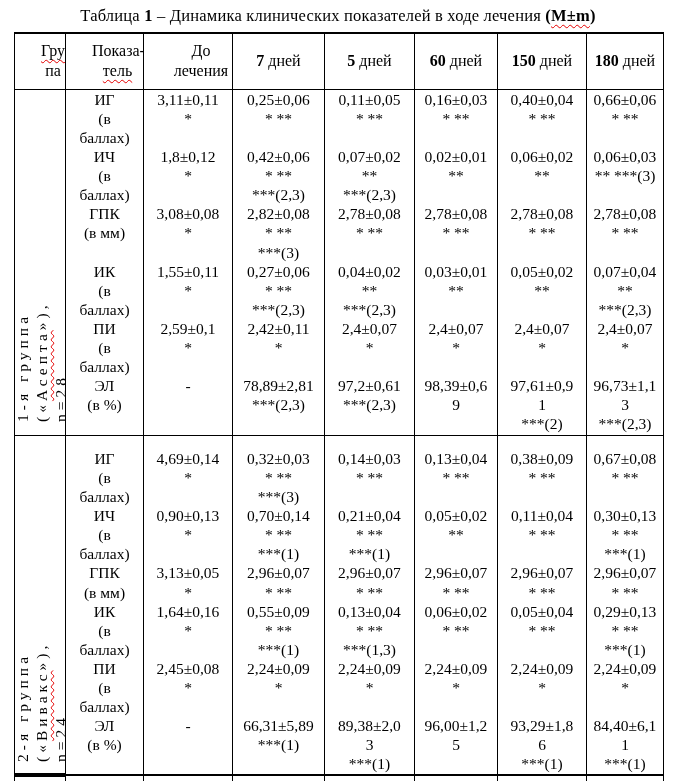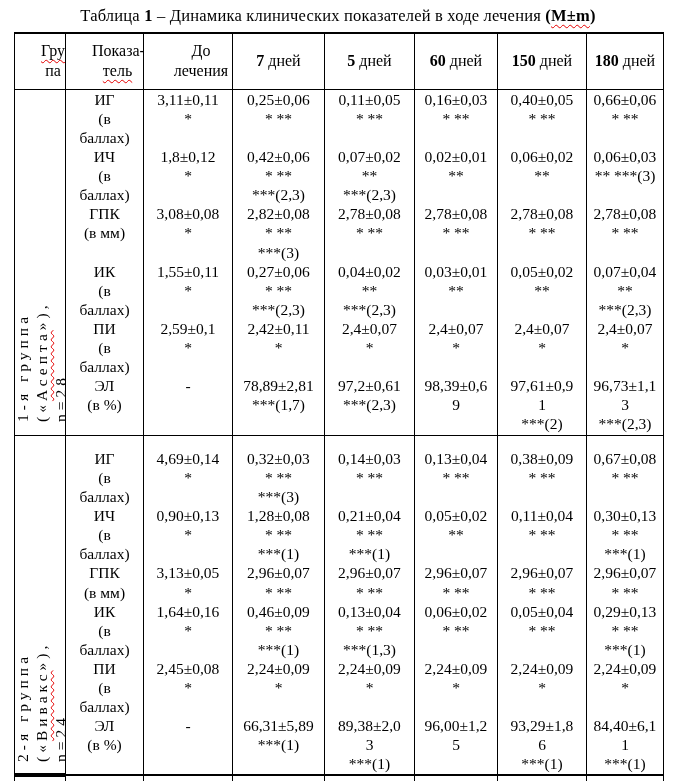--- a/index.html
+++ b/index.html
@@ -124,21 +124,21 @@
 ***(2,3)</div>
               <div class="blk l3">2,82±0,08
 * **
 ***(3)</div>
               <div class="blk l3">0,27±0,06
 * **
 ***(2,3)</div>
               <div class="blk l3">2,42±0,11
 *</div>
               <div class="blk l3">78,89±2,81
-***(1,7)</div>
+***(2,3)</div>
             </div>
           </td>
       <td>
             <div class="cellflex">
               <div class="blk l3">0,11±0,05
 * **</div>
               <div class="blk l3">0,07±0,02
 **
 ***(2,3)</div>
               <div class="blk l3">2,78±0,08
@@ -163,21 +163,21 @@
               <div class="blk l3">0,03±0,01
 **</div>
               <div class="blk l3">2,4±0,07
 *</div>
               <div class="blk l3">98,39±0,6
 9</div>
             </div>
           </td>
       <td>
             <div class="cellflex">
-              <div class="blk l3">0,40±0,05
+              <div class="blk l3">0,40±0,04
 * **</div>
               <div class="blk l3">0,06±0,02
 **</div>
               <div class="blk l3">2,78±0,08
 * **</div>
               <div class="blk l3">0,05±0,02
 **</div>
               <div class="blk l3">2,4±0,07
 *</div>
               <div class="blk l3">97,61±0,9
@@ -246,26 +246,26 @@
               <div class="blk l3">2,45±0,08
 *</div>
               <div class="blk l3">-</div>
             </div>
           </td>
       <td>
             <div class="cellflex">
               <div class="blk l3">0,32±0,03
 * **
 ***(3)</div>
-              <div class="blk l3">1,28±0,08
-* **
-***(1)</div>
-              <div class="blk l2">2,96±0,07
-* **</div>
-              <div class="blk l3">0,46±0,09
+              <div class="blk l3">0,70±0,14
+* **
+***(1)</div>
+              <div class="blk l2">2,96±0,07
+* **</div>
+              <div class="blk l3">0,55±0,09
 * **
 ***(1)</div>
               <div class="blk l3">2,24±0,09
 *</div>
               <div class="blk l3">66,31±5,89
 ***(1)</div>
             </div>
           </td>
       <td>
             <div class="cellflex">

